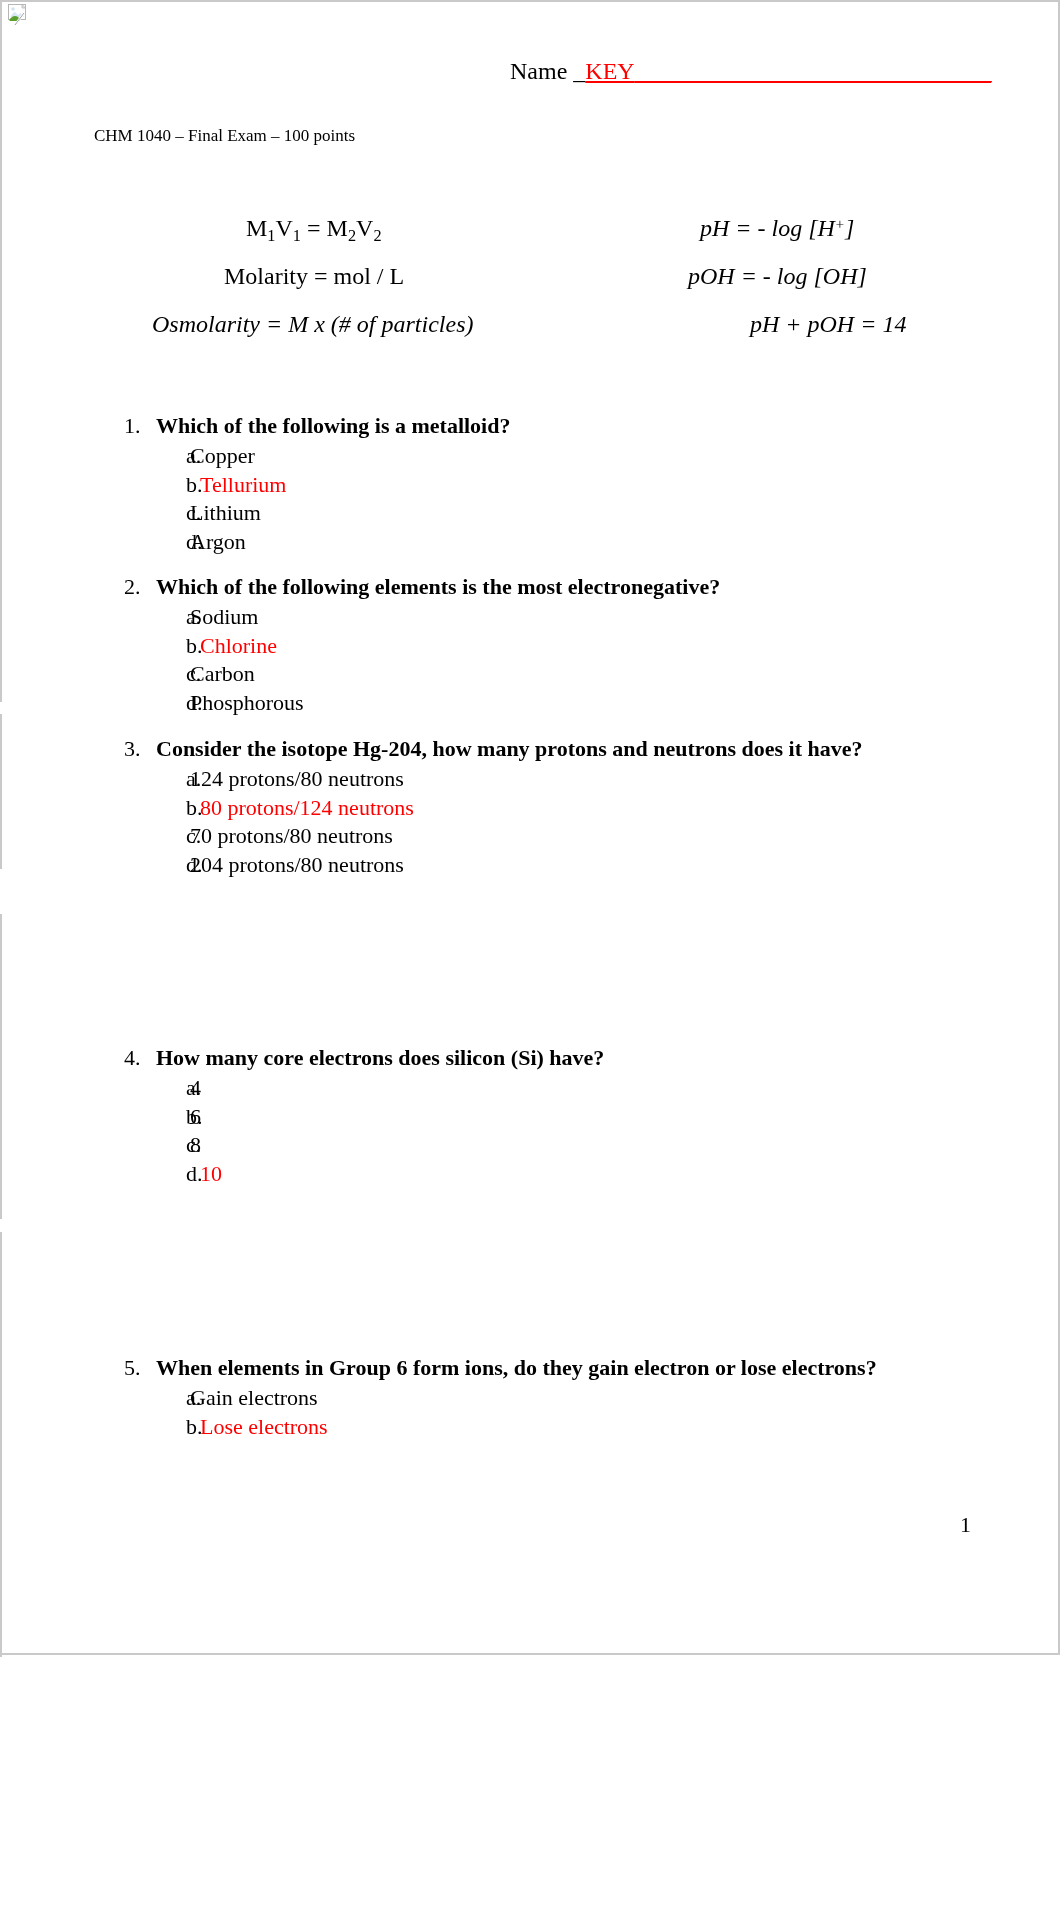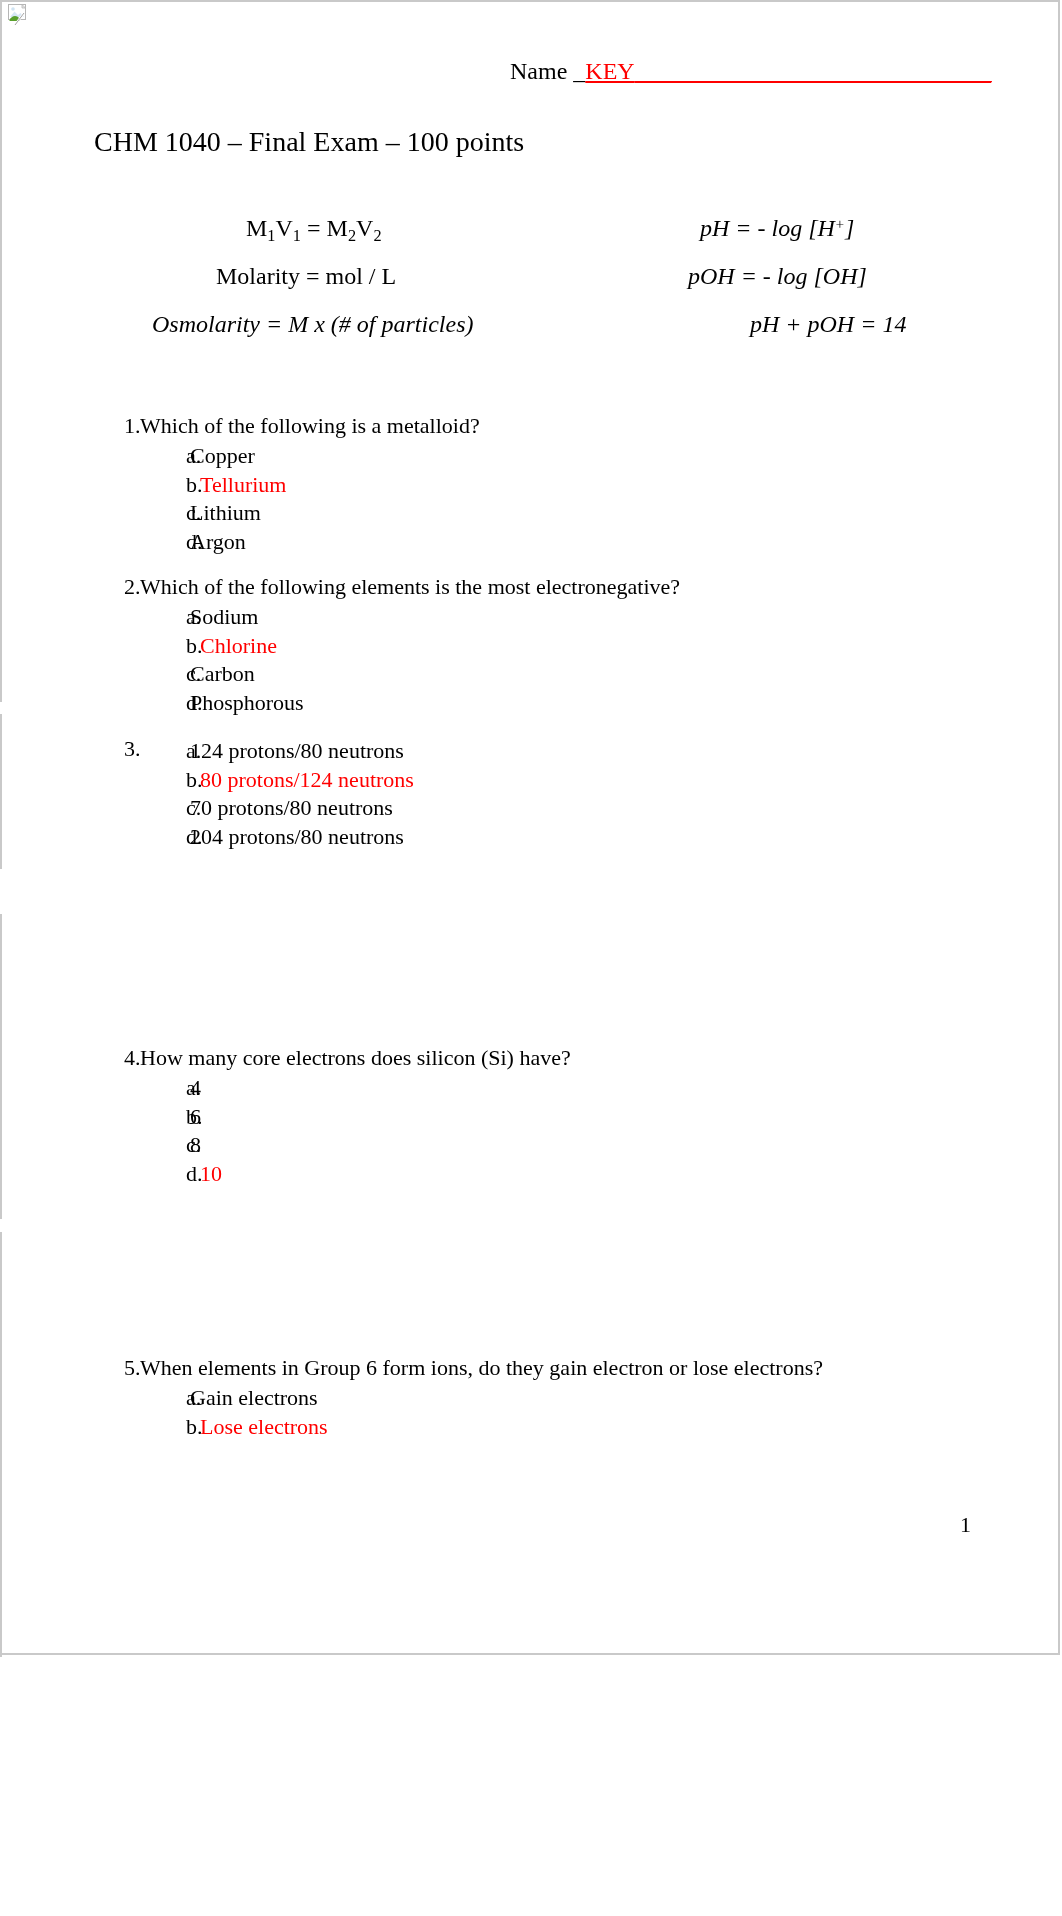--- a/index.html
+++ b/index.html
@@ -78,21 +78,21 @@
     color: #ff0000;
     text-decoration: underline;
     text-decoration-color: #ff0000;
     letter-spacing: -0.5px;
   }
 
   .course-title {
     position: absolute;
     left: 94px;
     top: 126px;
-    font-size: 28px;
+    font-size: 17px;
     white-space: nowrap;
   }
 
   
   .formulas {
     position: absolute;
     left: 0;
     top: 215px;
     width: 1060px;
     font-size: 24px;
@@ -136,21 +136,22 @@
     white-space: nowrap;
   }
   .qnum {
     position: absolute;
     left: 124px;
     width: 34px;
     text-align: left;
   }
   .qtext {
     display: inline-block;
-    margin-left: 12px;
+    margin-left: 28px;
+    font-weight: bold;
   }
   .answers {
     margin-top: 2px;
   }
   .aline {
     position: relative;
     font-size: 22px;
     line-height: 1.30;
     padding-left: 190px;
     white-space: nowrap;
@@ -205,21 +206,21 @@
   </div>
 
   <div class="course-title">CHM 1040 – Final Exam – 100 points</div>
 
   <div class="formulas">
     <div class="frow">
       <span class="fleft" style="left:246px;" id="f0l"><span>M</span><sub>1</sub><span>V</span><sub>1</sub><span> = M</span><sub>2</sub><span>V</span><sub>2</sub></span>
       <span class="fright" style="left:700px;" id="f0r"><span>pH = - log [H</span><sup>+</sup><span>]</span></span>
     </div>
     <div class="frow">
-      <span class="fleft" style="left:216px;" id="f1l"><span>Molarity = mol / L</span></span>
+      <span class="fleft" style="left:224px;" id="f1l"><span>Molarity = mol / L</span></span>
       <span class="fright" style="left:688px;" id="f1r"><span>pOH = - log [OH]</span></span>
     </div>
     <div class="frow">
       <span class="fleft" style="left:152px;font-style:italic;" id="f2l"><span>Osmolarity = M x (# of particles)</span></span>
       <span class="fright" style="left:720px;margin-left:30px;" id="f2r"><span>pH + pOH = 14</span></span>
     </div>
   </div>
 
   <div class="questions">
     <div class="qblock" style="top:412px;" id="q0">
@@ -234,21 +235,21 @@
     <div class="qblock" style="top:573px;" id="q1">
         <div class="qline"><span class="qnum">2.</span><span class="qtext">Which of the following elements is the most electronegative?</span></div>
         <div class="answers">
           <div class="aline"><span class="aletter">a.</span><span class="atext">Sodium</span></div>
           <div class="aline"><span class="aletter">b.</span><span class="atext correct">Chlorine</span></div>
           <div class="aline"><span class="aletter">c.</span><span class="atext">Carbon</span></div>
           <div class="aline"><span class="aletter">d.</span><span class="atext">Phosphorous</span></div>
         </div>
       </div>
     <div class="qblock" style="top:735px;" id="q2">
-        <div class="qline"><span class="qnum">3.</span></div>
+        <div class="qline"><span class="qnum">3.</span><span class="qtext">Consider the isotope Hg-204, how many protons and neutrons does it have?</span></div>
         <div class="answers">
           <div class="aline"><span class="aletter">a.</span><span class="atext">124 protons/80 neutrons</span></div>
           <div class="aline"><span class="aletter">b.</span><span class="atext correct">80 protons/124 neutrons</span></div>
           <div class="aline"><span class="aletter">c.</span><span class="atext">70 protons/80 neutrons</span></div>
           <div class="aline"><span class="aletter">d.</span><span class="atext">204 protons/80 neutrons</span></div>
         </div>
       </div>
     <div class="qblock" style="top:1044px;" id="q3">
         <div class="qline"><span class="qnum">4.</span><span class="qtext">How many core electrons does silicon (Si) have?</span></div>
         <div class="answers">

